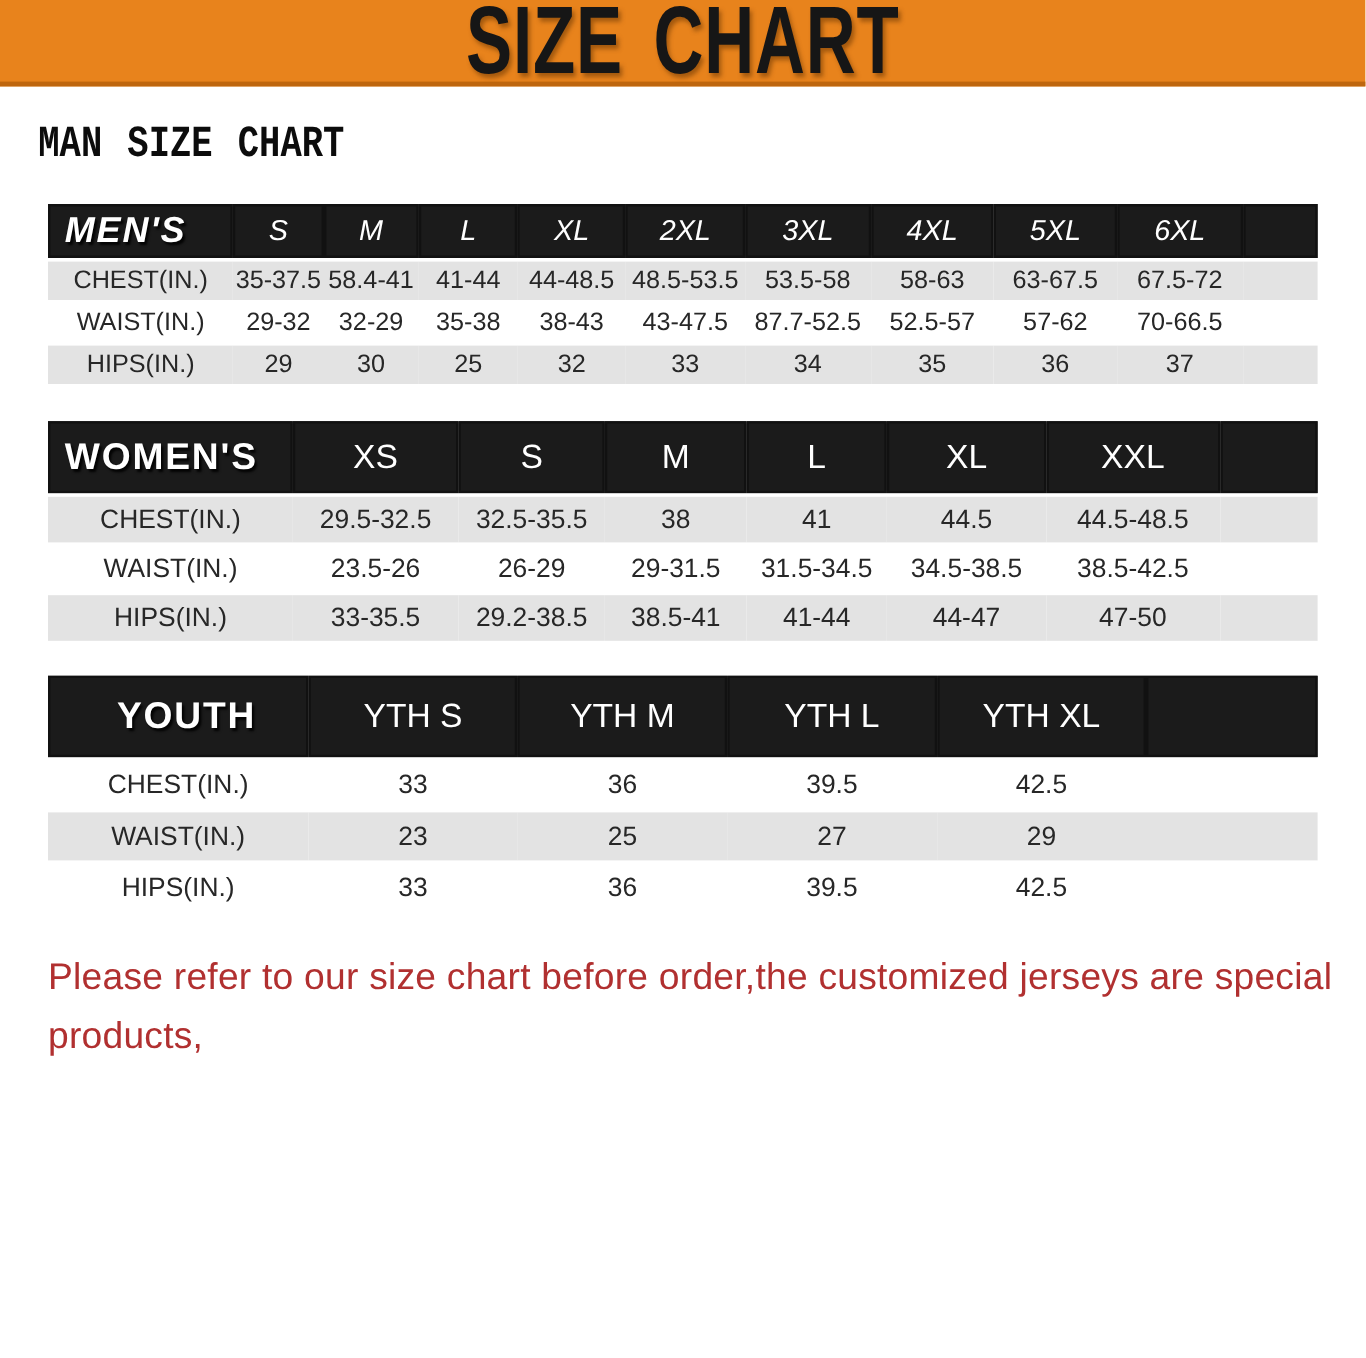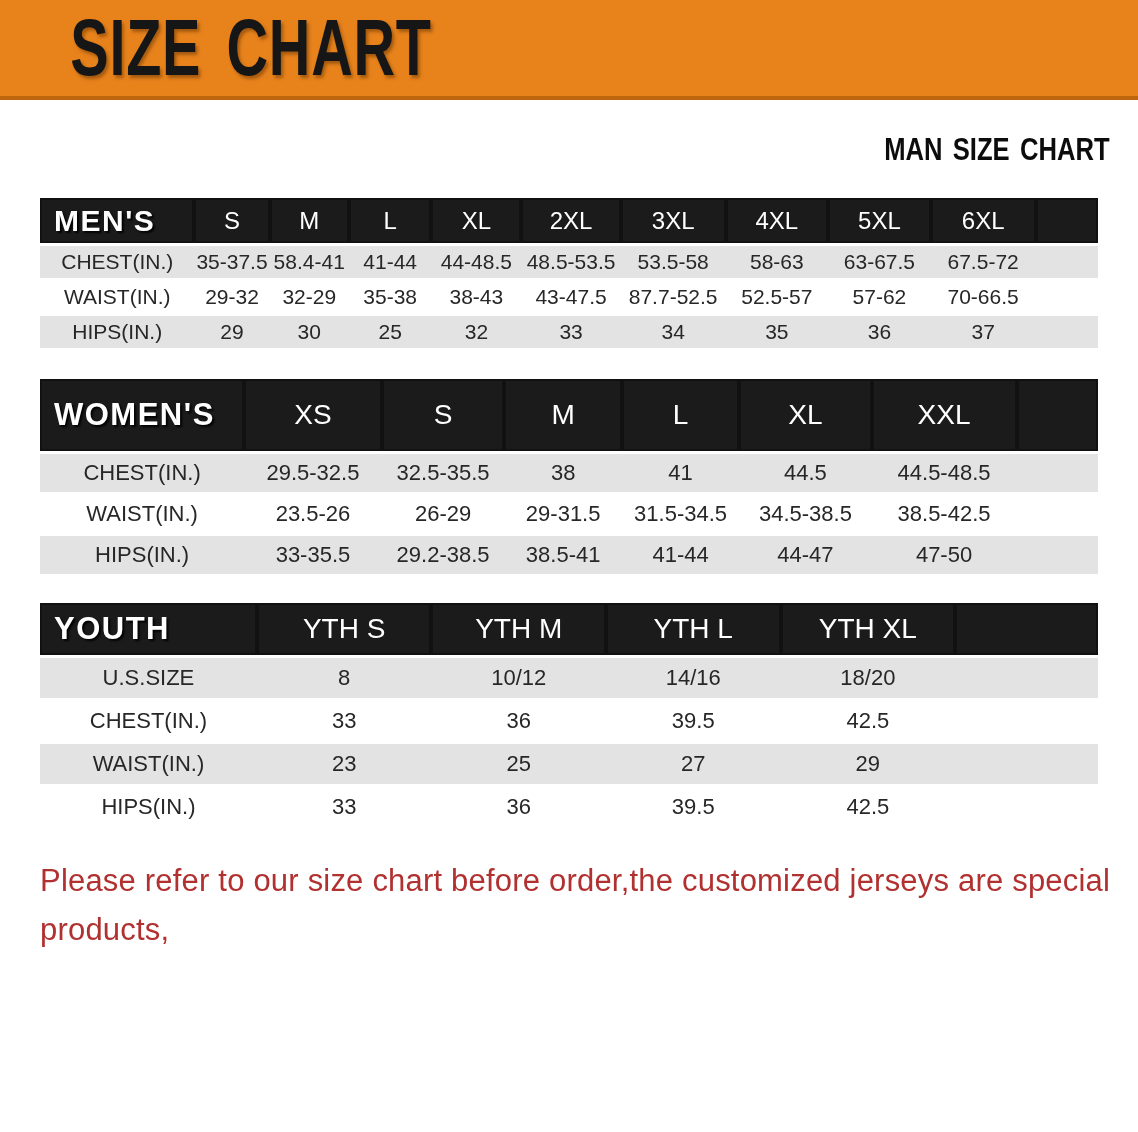--- a/index.html
+++ b/index.html
@@ -15,42 +15,43 @@
     --disclaimer:#b13030;
   }
   *{margin:0;padding:0;box-sizing:border-box;}
   html,body{background:#ffffff;}
   body{
     width:1138px;height:1132px;overflow:hidden;
     font-family:"Liberation Sans", sans-serif;
     color:var(--body-text);
   }
   .banner{
-    width:1138px;height:100px;
+    width:1138px;height:72px;
     background:var(--banner-bg);
     border-bottom:4px solid var(--banner-edge);
-    display:flex;align-items:center;justify-content:flex-start;
+    display:flex;align-items:center;justify-content:center;
   }
   .banner h1{
     font-size:80px;line-height:80px;font-weight:700;
     color:var(--banner-text);
     white-space:nowrap;
   }
   .condensed{
     display:inline-block;
     transform:scaleX(0.72);
     transform-origin:center;
     letter-spacing:1px;word-spacing:12px;
   }
   .banner .condensed{ text-shadow:3px 3px 4px rgba(95,48,0,0.5); }
   h2.section-heading{
-    text-align:right;
-    font-size:32px;line-height:46px;font-weight:700;
+    text-align:left;
+    font-size:37px;line-height:46px;font-weight:700;
     color:var(--heading-text);
     white-space:nowrap;
+    font-family:Liberation Mono, monospace;
   }
   h2.section-heading .condensed{ transform:scaleX(0.80); letter-spacing:0; word-spacing:4px;}
   #sec-men   h2{ margin-top:26px; }
   #sec-women h2{ margin-top:36px; }
   #sec-youth h2{ margin-top:56px; }
 
   table.size-table{
     width:1058px;
     margin:0 auto;
     table-layout:fixed;
@@ -69,23 +70,23 @@
     vertical-align:middle;
     box-shadow:0 0 0 2px #111 inset;
   }
   .size-table thead th.corner{
     text-align:left;
     padding-left:14px;
     font-weight:700;
     letter-spacing:1.5px;
     text-shadow:2px 2px 2px rgba(0,0,0,0.9);
   }
-  #sec-men   thead th{ height:45px; font-size:24px; }
-  #sec-women thead th{ height:72px; font-size:28px; }
-  #sec-youth thead th{ height:52px; font-size:28px; }
+  #sec-men   thead th{ height:45px; font-size:24px;font-style:italic; }
+  #sec-women thead th{ height:60px; font-size:28px; }
+  #sec-youth thead th{ height:68px; font-size:28px;text-align:center; }
   #sec-men   thead th.corner{ font-size:30px; }
   #sec-women thead th.corner{ font-size:31px; }
   #sec-youth thead th.corner{ font-size:31px; }
 
   .size-table tbody td{
     text-align:center;
     vertical-align:middle;
     color:var(--body-text);
   }
   #sec-men   tbody td{ height:32px; font-size:21px; }
@@ -257,28 +258,20 @@
           <tr>
             <th class="corner">YOUTH</th>
             <th>YTH S</th>
             <th>YTH M</th>
             <th>YTH L</th>
             <th>YTH XL</th>
             <th></th>
           </tr>
         </thead>
         <tbody>
-          <tr class="stripe-gray">
-            <td>U.S.SIZE</td>
-            <td>8</td>
-            <td>10/12</td>
-            <td>14/16</td>
-            <td>18/20</td>
-            <td></td>
-          </tr>
           <tr class="stripe-white">
             <td>CHEST(IN.)</td>
             <td>33</td>
             <td>36</td>
             <td>39.5</td>
             <td>42.5</td>
             <td></td>
           </tr>
           <tr class="stripe-gray">
             <td>WAIST(IN.)</td>

